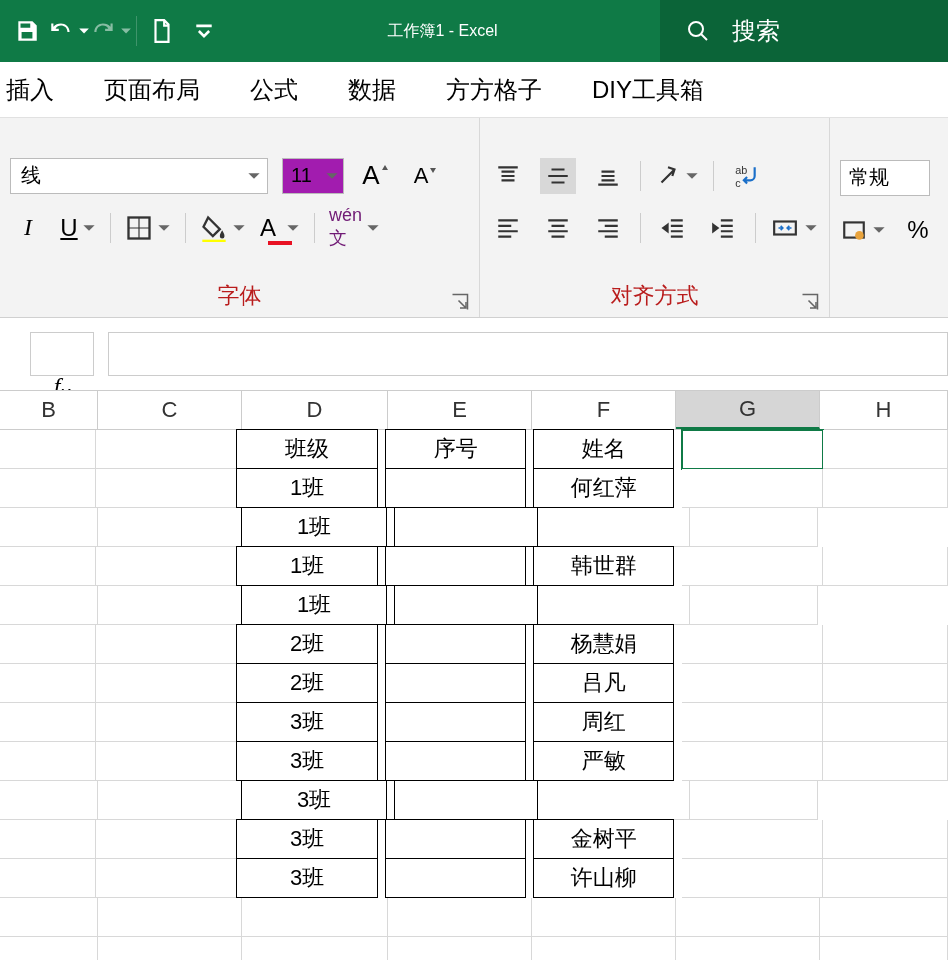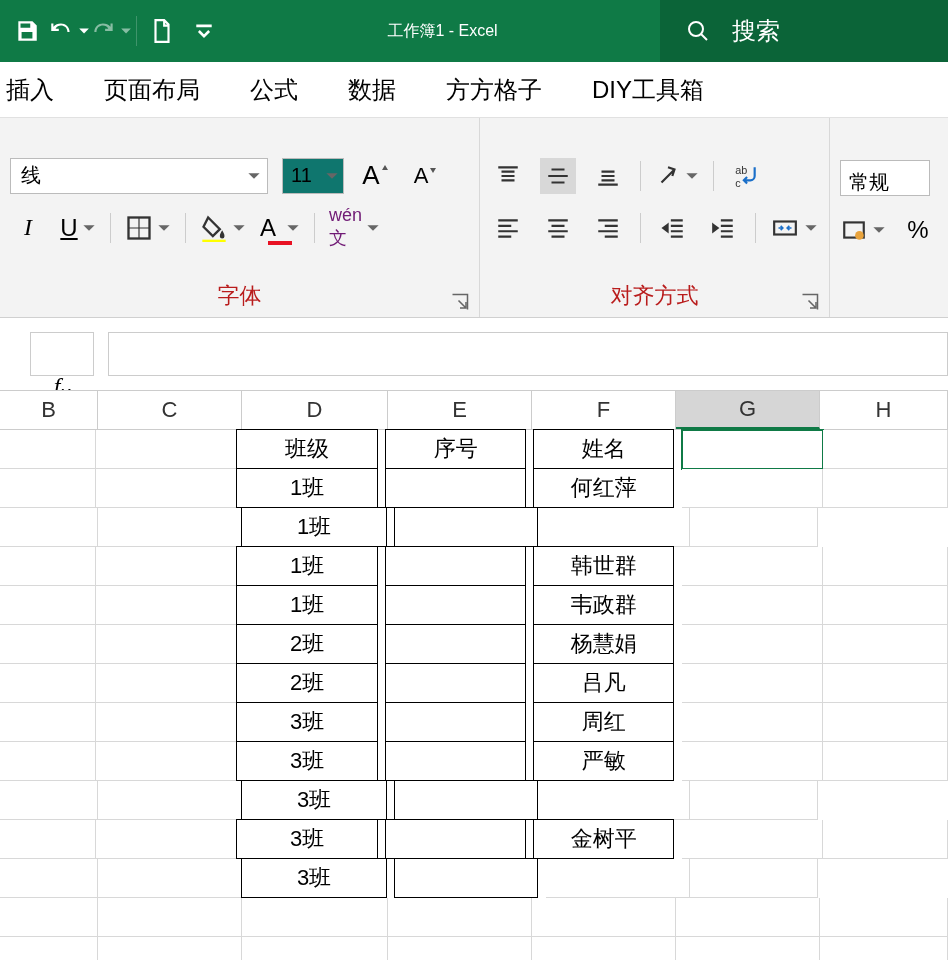--- a/index.html
+++ b/index.html
@@ -23,22 +23,22 @@
 .ribbon { background: #f3f3f3; height: 200px; display: flex; border-bottom: 1px solid #d0d0d0; }
 .group { display: flex; flex-direction: column; border-right: 1px solid #d8d8d8; padding: 8px 10px 4px; }
 .group-body { flex: 1; display: flex; flex-direction: column; justify-content: center; gap: 16px; }
 .group-label { text-align: center; font-size: 22px; color: #b91c1c; padding: 4px 0 2px; position: relative; }
 .dlglaunch { position: absolute; right: 0; bottom: 2px; width: 18px; height: 18px; }
 .row { display: flex; align-items: center; gap: 14px; }
 .btn { display: flex; align-items: center; justify-content: center; cursor: pointer; height: 36px; min-width: 36px; }
 .btn.sel { background: #d8d8d8; }
 .dd { width: 14px; height: 14px; margin-left: 4px; }
 .fontname { width: 258px; height: 36px; border: 1px solid #bbb; background: #fff; display: flex; align-items: center; justify-content: space-between; padding: 0 6px 0 10px; font-size: 20px; }
-.fontsize { width: 62px; height: 36px; border: 1px solid #bbb; background: #0f766e; display: flex; align-items: center; justify-content: space-between; padding: 0 4px 0 8px; font-size: 20px; }
-.numfmt { width: 90px; height: 36px; border: 1px solid #bbb; background: #fff; display: flex; align-items: flex-start; padding: 8px 8px; font-size: 20px; }
+.fontsize { width: 62px; height: 36px; border: 1px solid #bbb; background: #a21caf; display: flex; align-items: center; justify-content: space-between; padding: 0 4px 0 8px; font-size: 20px; }
+.numfmt { width: 90px; height: 36px; border: 1px solid #bbb; background: #fff; display: flex; align-items: center; padding: 0 8px; font-size: 20px; }
 
 
 .formulabar { height: 72px; display: flex; align-items: center; padding: 14px 0 14px 30px; gap: 14px; }
 .namebox-area { display: flex; align-items: center; gap: 20px; border: 1px solid #ccc; height: 44px; padding: 0 18px; flex-direction: column; }
 .fbar-input { flex: 1; border: 1px solid #ccc; height: 44px; margin-right: 0; }
 
 
 .grid { position: relative; }
 .colheads { display: flex; height: 40px; border-top: 1px solid #ccc; border-bottom: 1px solid #ccc; }
 .colhead { border-right: 1px solid #ccc; display: flex; align-items: center; justify-content: center; font-size: 22px; color: #333; background: #fff; }
@@ -368,21 +368,20 @@
         <div class="cell wE bordered"></div>
         <div class="cell wF bordered">韩世群</div>
         <div class="cell wG"></div>
         <div class="cell wH"></div>
       </div>
       <div class="cellrow">
         <div class="cell wB"></div>
         <div class="cell wC"></div>
         <div class="cell wD bordered">1班</div>
         <div class="cell wE bordered"></div>
-        <div class="cell wF bordered">韦政群</div>
         <div class="cell wG"></div>
         <div class="cell wH"></div>
       </div>
       <div class="cellrow">
         <div class="cell wB"></div>
         <div class="cell wC"></div>
         <div class="cell wD bordered">2班</div>
         <div class="cell wE bordered"></div>
         <div class="cell wF bordered">杨慧娟</div>
         <div class="cell wG"></div>
@@ -430,20 +429,21 @@
         <div class="cell wE bordered"></div>
         <div class="cell wF bordered">金树平</div>
         <div class="cell wG"></div>
         <div class="cell wH"></div>
       </div>
       <div class="cellrow">
         <div class="cell wB"></div>
         <div class="cell wC"></div>
         <div class="cell wD bordered">3班</div>
         <div class="cell wE bordered"></div>
+        <div class="cell wF bordered">许山柳</div>
         <div class="cell wG"></div>
         <div class="cell wH"></div>
       </div>
       <div class="cellrow">
         <div class="cell wB"></div>
         <div class="cell wC"></div>
         <div class="cell wD"></div>
         <div class="cell wE"></div>
         <div class="cell wF"></div>
         <div class="cell wG"></div>

